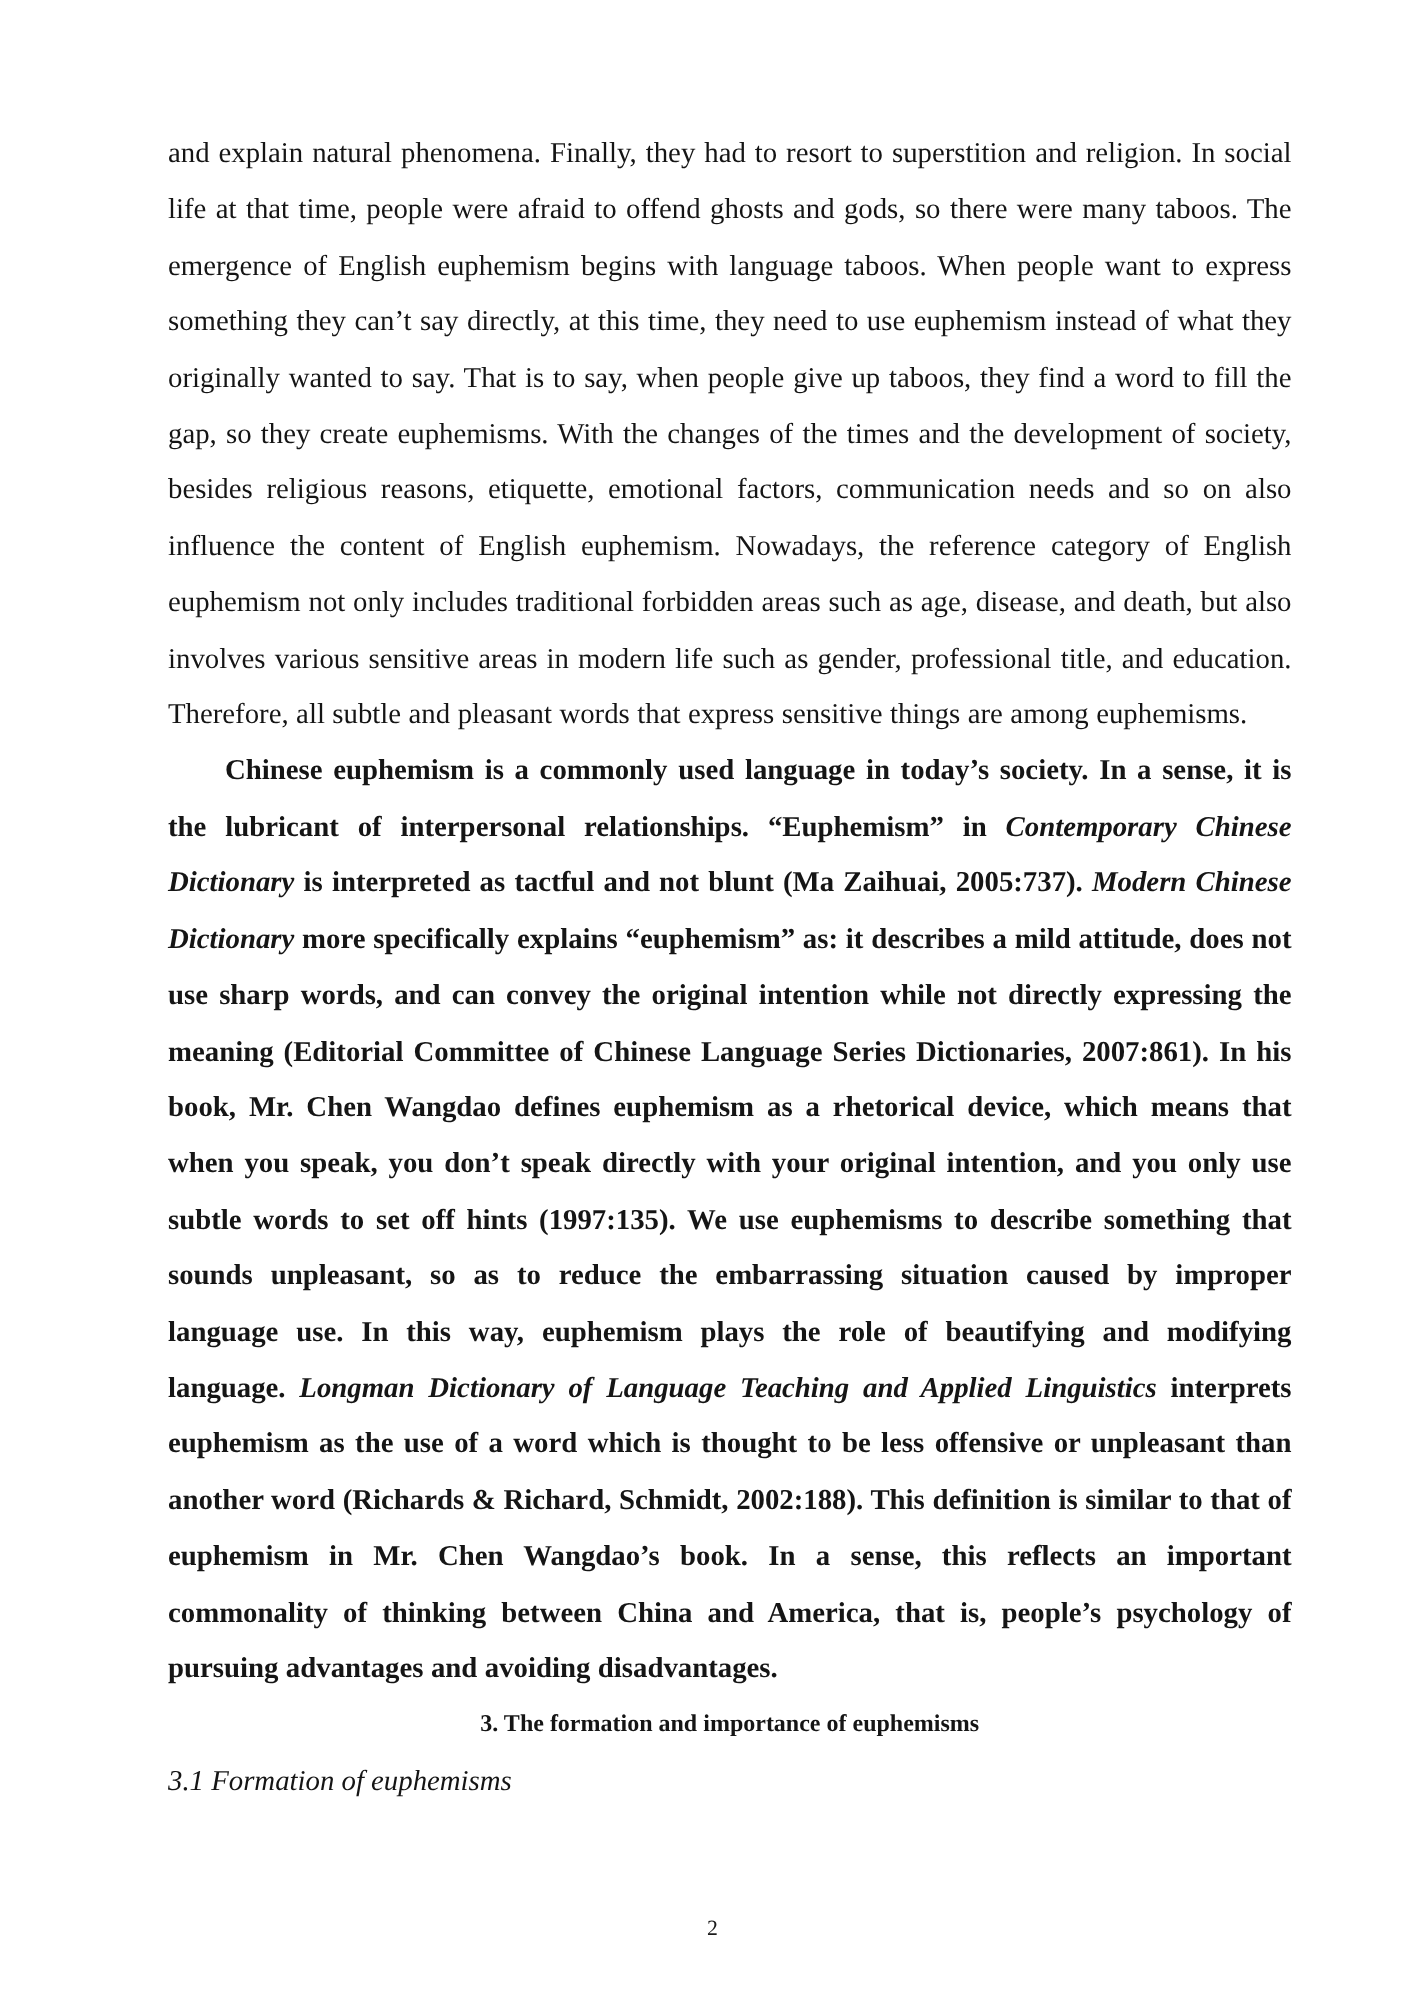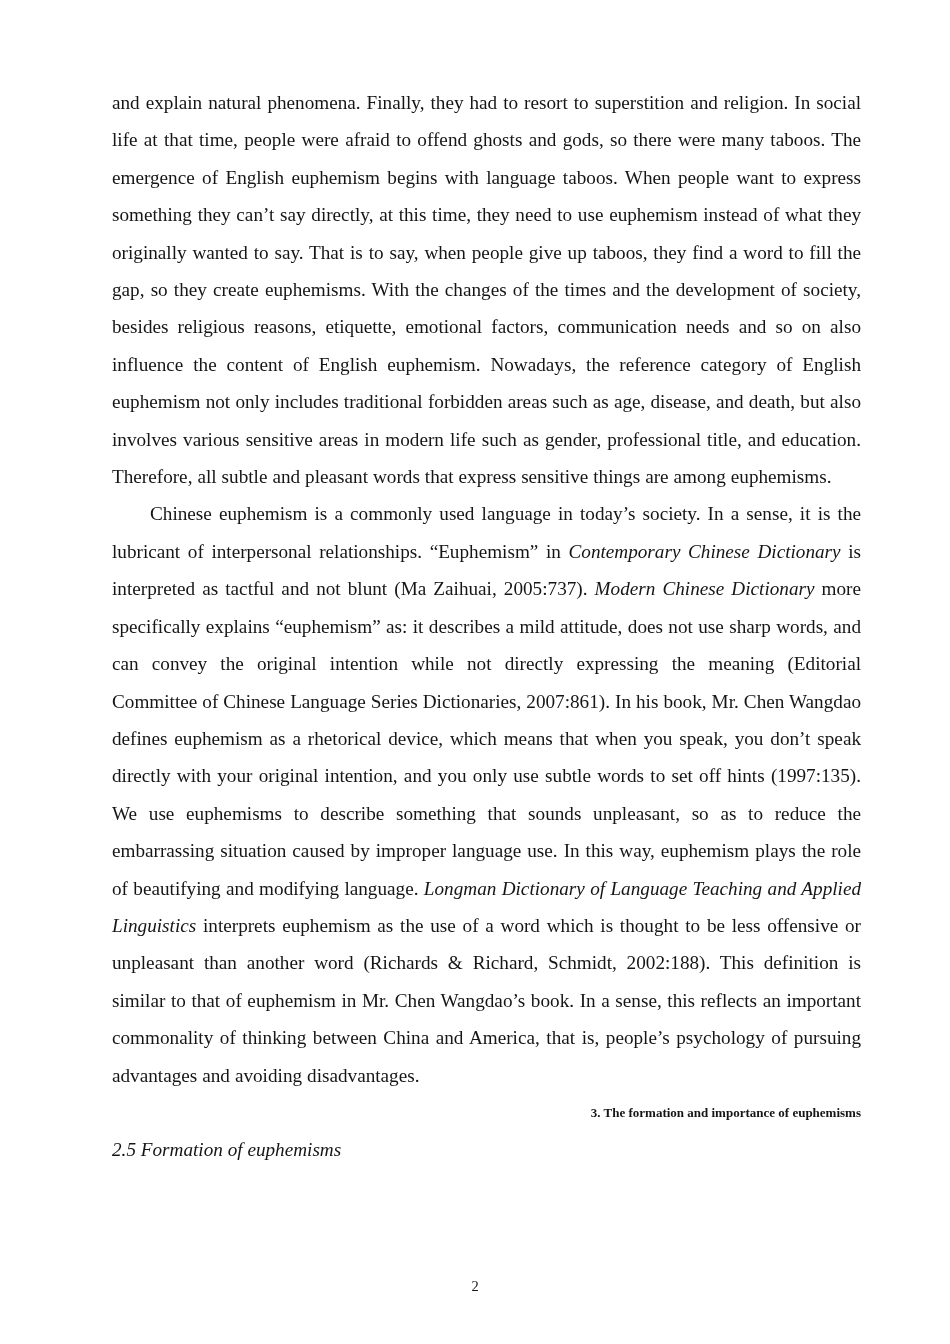--- a/index.html
+++ b/index.html
@@ -28,27 +28,28 @@
     font-size: 19.2px;
     line-height: 37.4px;
     text-align: justify;
     text-justify: inter-word;
     -webkit-hyphens: none;
     hyphens: none;
     word-spacing: 0.01em;
   }
   p.body-par.indent {
     text-indent: 38px;
+    font-weight: bold;
   }
   h3.section-heading {
     margin: 0;
-    font-size: 13px;
+    font-size: 16px;
     line-height: 37.4px;
     font-weight: bold;
-    text-align: right;
+    text-align: center;
   }
   h4.subsection-heading {
     margin: 0;
     font-size: 19.2px;
     line-height: 37.4px;
     font-weight: normal;
     font-style: italic;
     text-align: left;
   }
   .ital {
@@ -71,20 +72,20 @@
 <div class="page">
 
   <div class="content">
 
     <p class="body-par">and explain natural phenomena. Finally, they had to resort to superstition and religion. In social life at that time, people were afraid to offend ghosts and gods, so there were many taboos. The emergence of English euphemism begins with language taboos. When people want to express something they can’t say directly, at this time, they need to use euphemism instead of what they originally wanted to say. That is to say, when people give up taboos, they find a word to fill the gap, so they create euphemisms. With the changes of the times and the development of society, besides religious reasons, etiquette, emotional factors, communication needs and so on also influence the content of English euphemism. Nowadays, the reference category of English euphemism not only includes traditional forbidden areas such as age, disease, and death, but also involves various sensitive areas in modern life such as gender, professional title, and education. Therefore, all subtle and pleasant words that express sensitive things are among euphemisms.</p>
 
     <p class="body-par indent"><span>Chinese euphemism is a commonly used language in today’s society. In a sense, it is the lubricant of interpersonal relationships. “Euphemism” in </span><span class="ital">Contemporary Chinese Dictionary</span><span> is interpreted as tactful and not blunt (Ma Zaihuai, 2005:737). </span><span class="ital">Modern Chinese Dictionary</span><span> more specifically explains “euphemism” as: it describes a mild attitude, does not use sharp words, and can convey the original intention while not directly expressing the meaning (Editorial Committee of Chinese Language Series Dictionaries, 2007:861). In his book, Mr. Chen Wangdao defines euphemism as a rhetorical device, which means that when you speak, you don’t speak directly with your original intention, and you only use subtle words to set off hints (1997:135). We use euphemisms to describe something that sounds unpleasant, so as to reduce the embarrassing situation caused by improper language use. In this way, euphemism plays the role of beautifying and modifying language. </span><span class="ital">Longman Dictionary of Language Teaching and Applied Linguistics</span><span> interprets euphemism as the use of a word which is thought to be less offensive or unpleasant than another word (Richards &amp; Richard, Schmidt, 2002:188). This definition is similar to that of euphemism in Mr. Chen Wangdao’s book. In a sense, this reflects an important commonality of thinking between China and America, that is, people’s psychology of pursuing advantages and avoiding disadvantages.</span></p>
 
     <h3 class="section-heading">3. The formation and importance of euphemisms</h3>
 
-    <h4 class="subsection-heading">2.5 Formation of euphemisms</h4>
+    <h4 class="subsection-heading">3.1 Formation of euphemisms</h4>
 
 
   </div>
 
   <div class="page-number">2</div>
 
 </div>
 
 </body></html>

